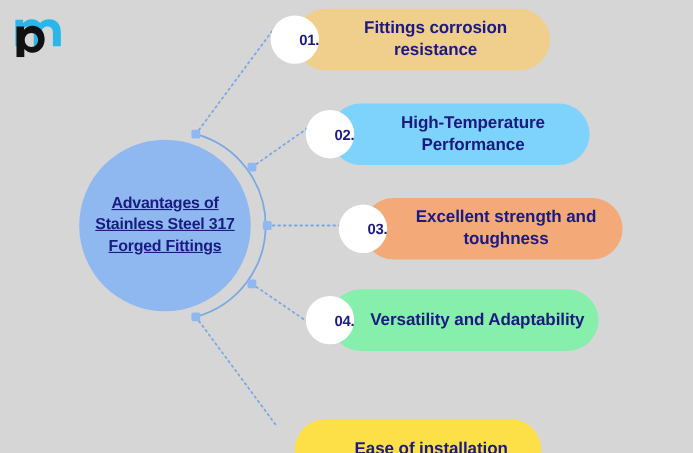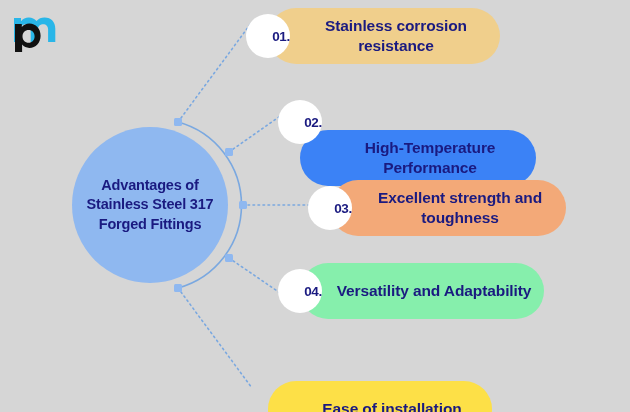--- a/index.html
+++ b/index.html
@@ -136,34 +136,34 @@
     <line x1="178" y1="288" x2="252" y2="388" stroke="#7aa8e0" stroke-width="1.6" stroke-dasharray="1.6 3.4" stroke-linecap="round"></line>
 
     <rect x="174" y="118" width="8" height="8" rx="1.5" fill="#8fb8f0"></rect>
     <rect x="225" y="148" width="8" height="8" rx="1.5" fill="#8fb8f0"></rect>
     <rect x="239" y="201" width="8" height="8" rx="1.5" fill="#8fb8f0"></rect>
     <rect x="225" y="254" width="8" height="8" rx="1.5" fill="#8fb8f0"></rect>
     <rect x="174" y="284" width="8" height="8" rx="1.5" fill="#8fb8f0"></rect>
   </svg>
 
   <div id="center-circle" style="background: rgb(143, 184, 240);">
-    <div class="center-text" style="color: rgb(26, 26, 128);">Advantages of Stainless Steel 317 Forged Fittings</div>
+    <div class="center-text" style="color: rgb(26, 26, 128); text-decoration: underline;">Advantages of Stainless Steel 317 Forged Fittings</div>
   </div>
 
   <div class="item" style="left:268px; top:8px; width:232px;">
     <div class="pill" style="width: 232px; background: rgb(240, 207, 140);">
-      <span class="pill-label">Stainless corrosion resistance</span>
+      <span class="pill-label">Fittings corrosion resistance</span>
     </div>
     <div class="badge">
       <span class="badge-num">01.</span>
     </div>
   </div>
 
   <div class="item" style="left:300px; top:94px; width:236px;">
-    <div class="pill" style="width: 236px; background: #3b82f6; margin-top: 36px;">
+    <div class="pill" style="width: 236px; background: #7dd3fc;">
       <span class="pill-label">High-Temperature Performance</span>
     </div>
     <div class="badge">
       <span class="badge-num">02.</span>
     </div>
   </div>
 
   <div class="item" style="left:330px; top:180px; width:236px;">
     <div class="pill" style="width: 236px; background: rgb(243, 169, 120);">
       <span class="pill-label">Excellent strength and toughness</span>

